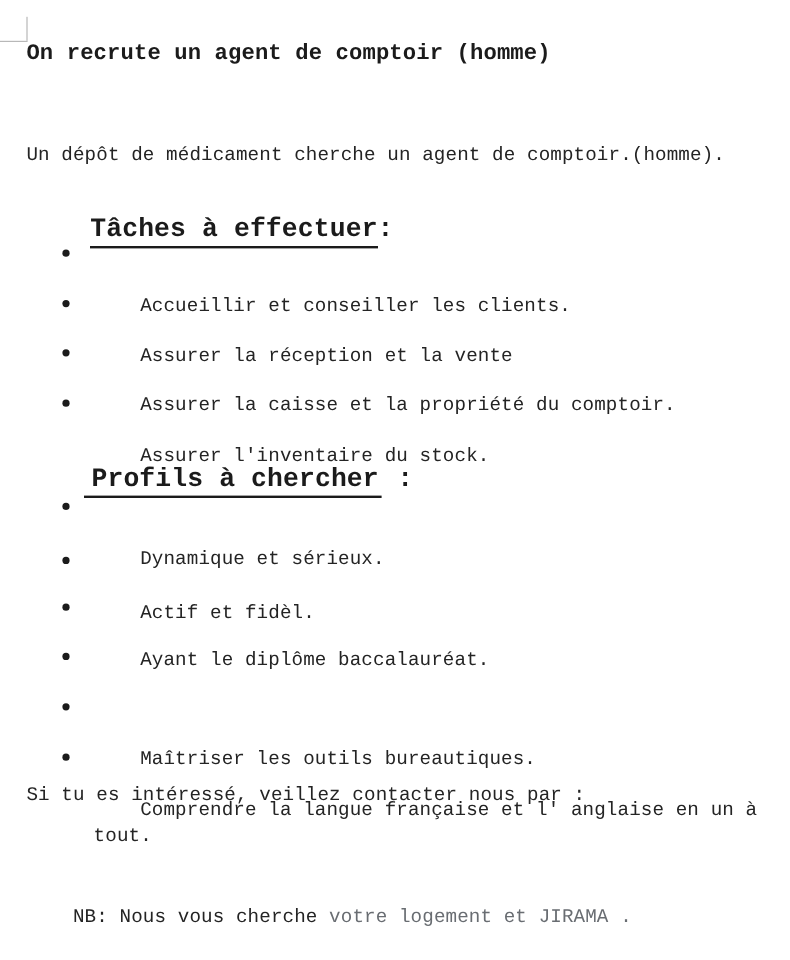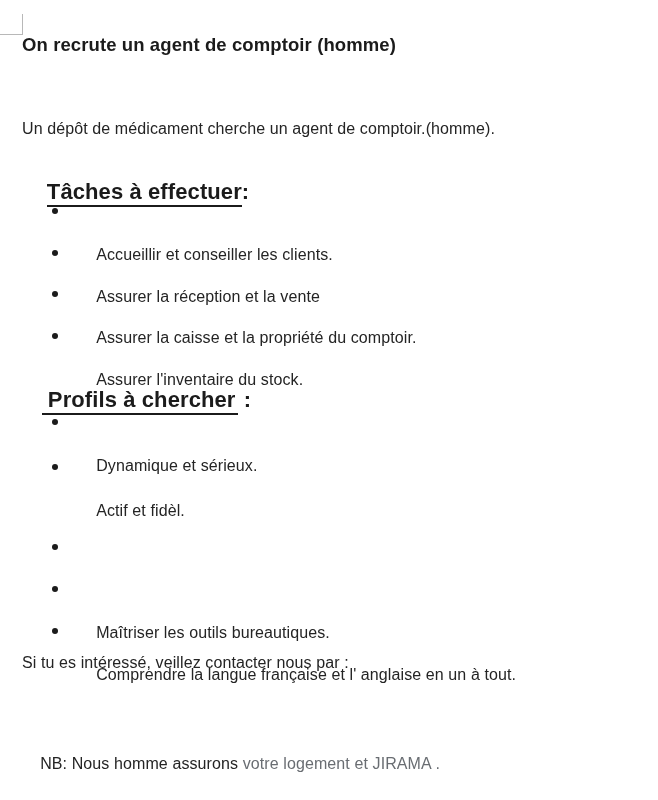--- a/index.html
+++ b/index.html
@@ -6,21 +6,21 @@
     margin: 0;
     padding: 0;
     background: #ffffff;
   }
   .page {
     position: relative;
     width: 658px;
     height: 800px;
     background: #ffffff;
     overflow: hidden;
-    font-family: Liberation Sans, sans-serif;
+    font-family: Liberation Mono, monospace;
     color: #242424;
   }
   .line {
     position: absolute;
     left: 22px;
     white-space: pre-wrap;
     font-size: 16px;
     line-height: 22px;
     color: #242424;
     letter-spacing: 0.1px;
@@ -119,32 +119,36 @@
   </div>
 
   <div class="line bullet" style="top:411px">
     <span class="dot"></span>
     <span>Dynamique et sérieux.</span>
   </div>
   <div class="line bullet" style="top:456px">
     <span class="dot"></span>
     <span>Actif et fidèl.</span>
   </div>
+  <div class="line bullet" style="top:495px">
+    <span class="dot"></span>
+    <span>Ayant le diplôme baccalauréat.</span>
+  </div>
   <div class="line bullet" style="top:536px">
     <span class="dot"></span>
   </div>
   <div class="line bullet" style="top:578px">
     <span class="dot"></span>
     <span>Maîtriser les outils bureautiques.</span>
   </div>
   <div class="line bullet" style="top:620px">
     <span class="dot"></span>
     <span>Comprendre la langue française et l' anglaise en un à tout.</span>
   </div>
 
   <div class="line" style="top:652px">Si tu es intéressé, veillez contacter nous par :</div>
 
 
   <div class="line" style="top:731px">
-    <span>NB: Nous homme assurons </span><span class="muted">votre logement et JIRAMA .</span>
+    <span>NB: Nous vous cherche </span><span class="muted">votre logement et JIRAMA .</span>
   </div>
 
 </div>
 
 </body></html>

